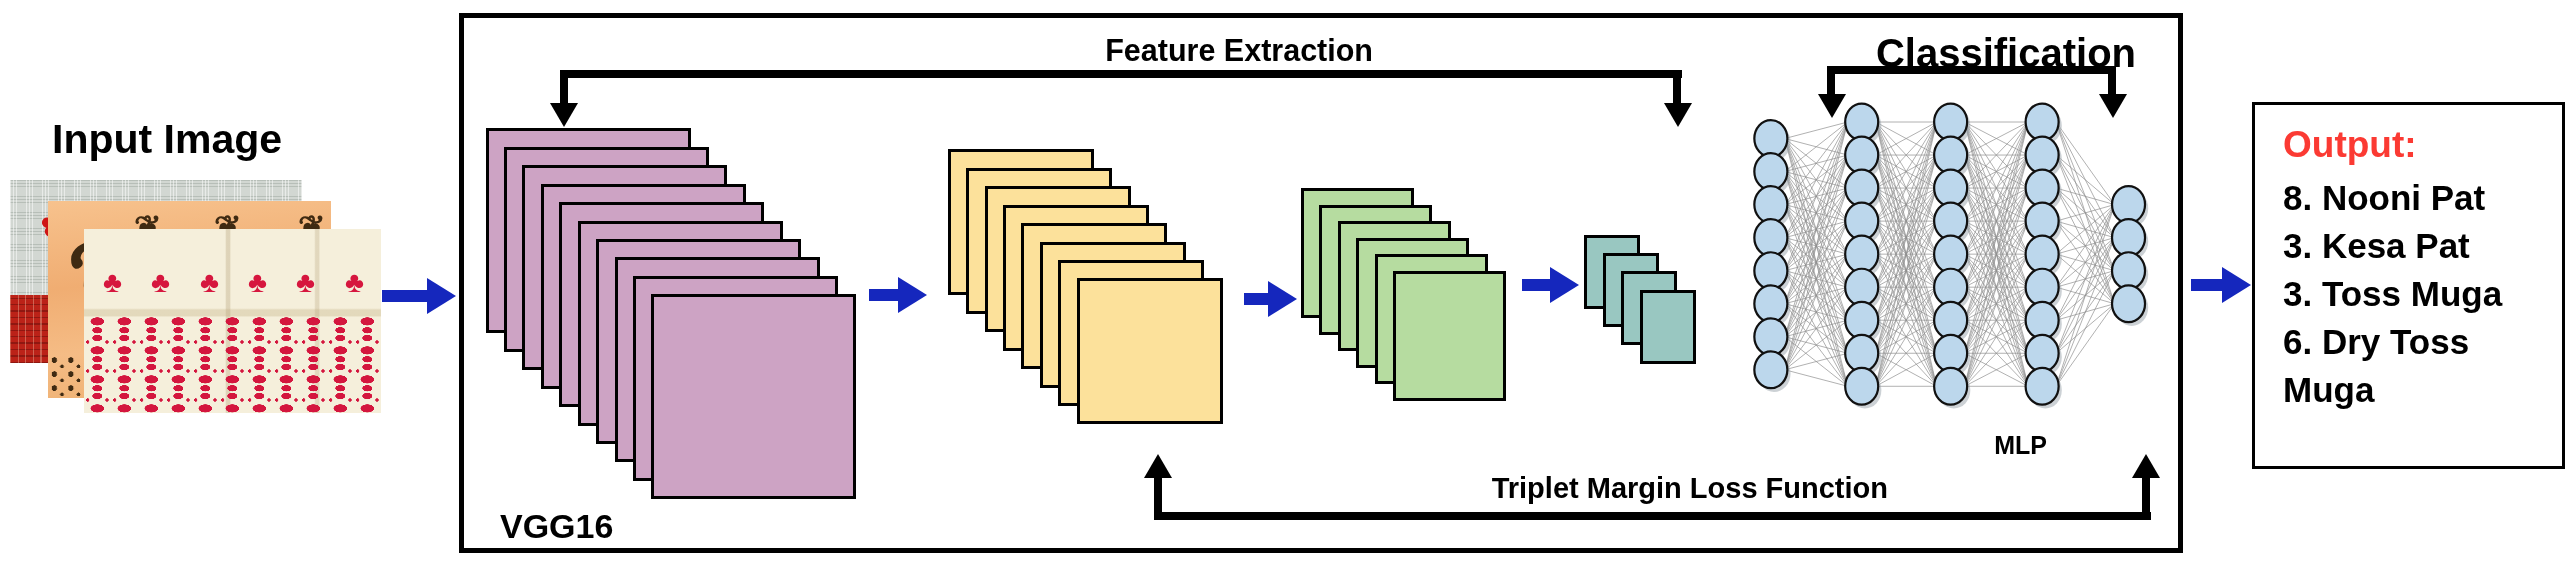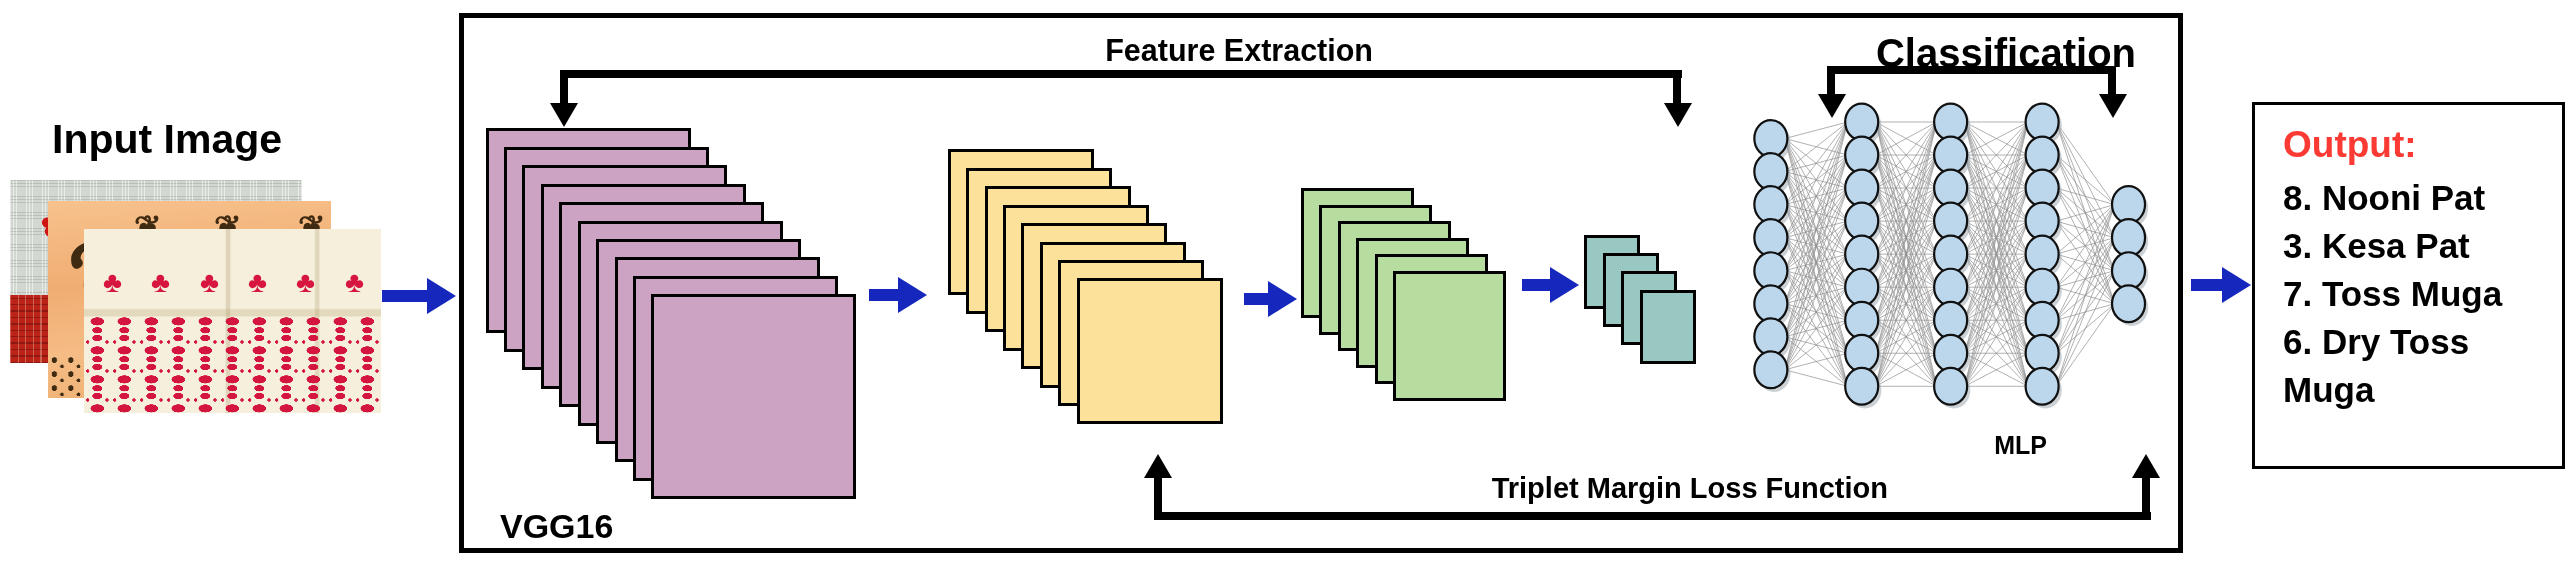--- a/index.html
+++ b/index.html
@@ -532,19 +532,19 @@
   <div class="bar-v" style="left:1154px;top:477px;height:38px;"></div>
   <div class="head-up" style="left:1144px;top:454px;"></div>
   <div class="bar-v" style="left:2142px;top:477px;height:38px;"></div>
   <div class="head-up" style="left:2132px;top:454px;"></div>
 
   <div class="output-box">
     <div class="output-title">Output:</div>
     <ul class="output-list" id="output-list">
         <li>8. Nooni Pat</li>
         <li>3. Kesa Pat</li>
-        <li>7. Toss Muga</li>
+        <li>3. Toss Muga</li>
         <li>6. Dry Toss Muga</li>
       </ul>
   </div>
 
 </div>
 
 
 </body></html>

